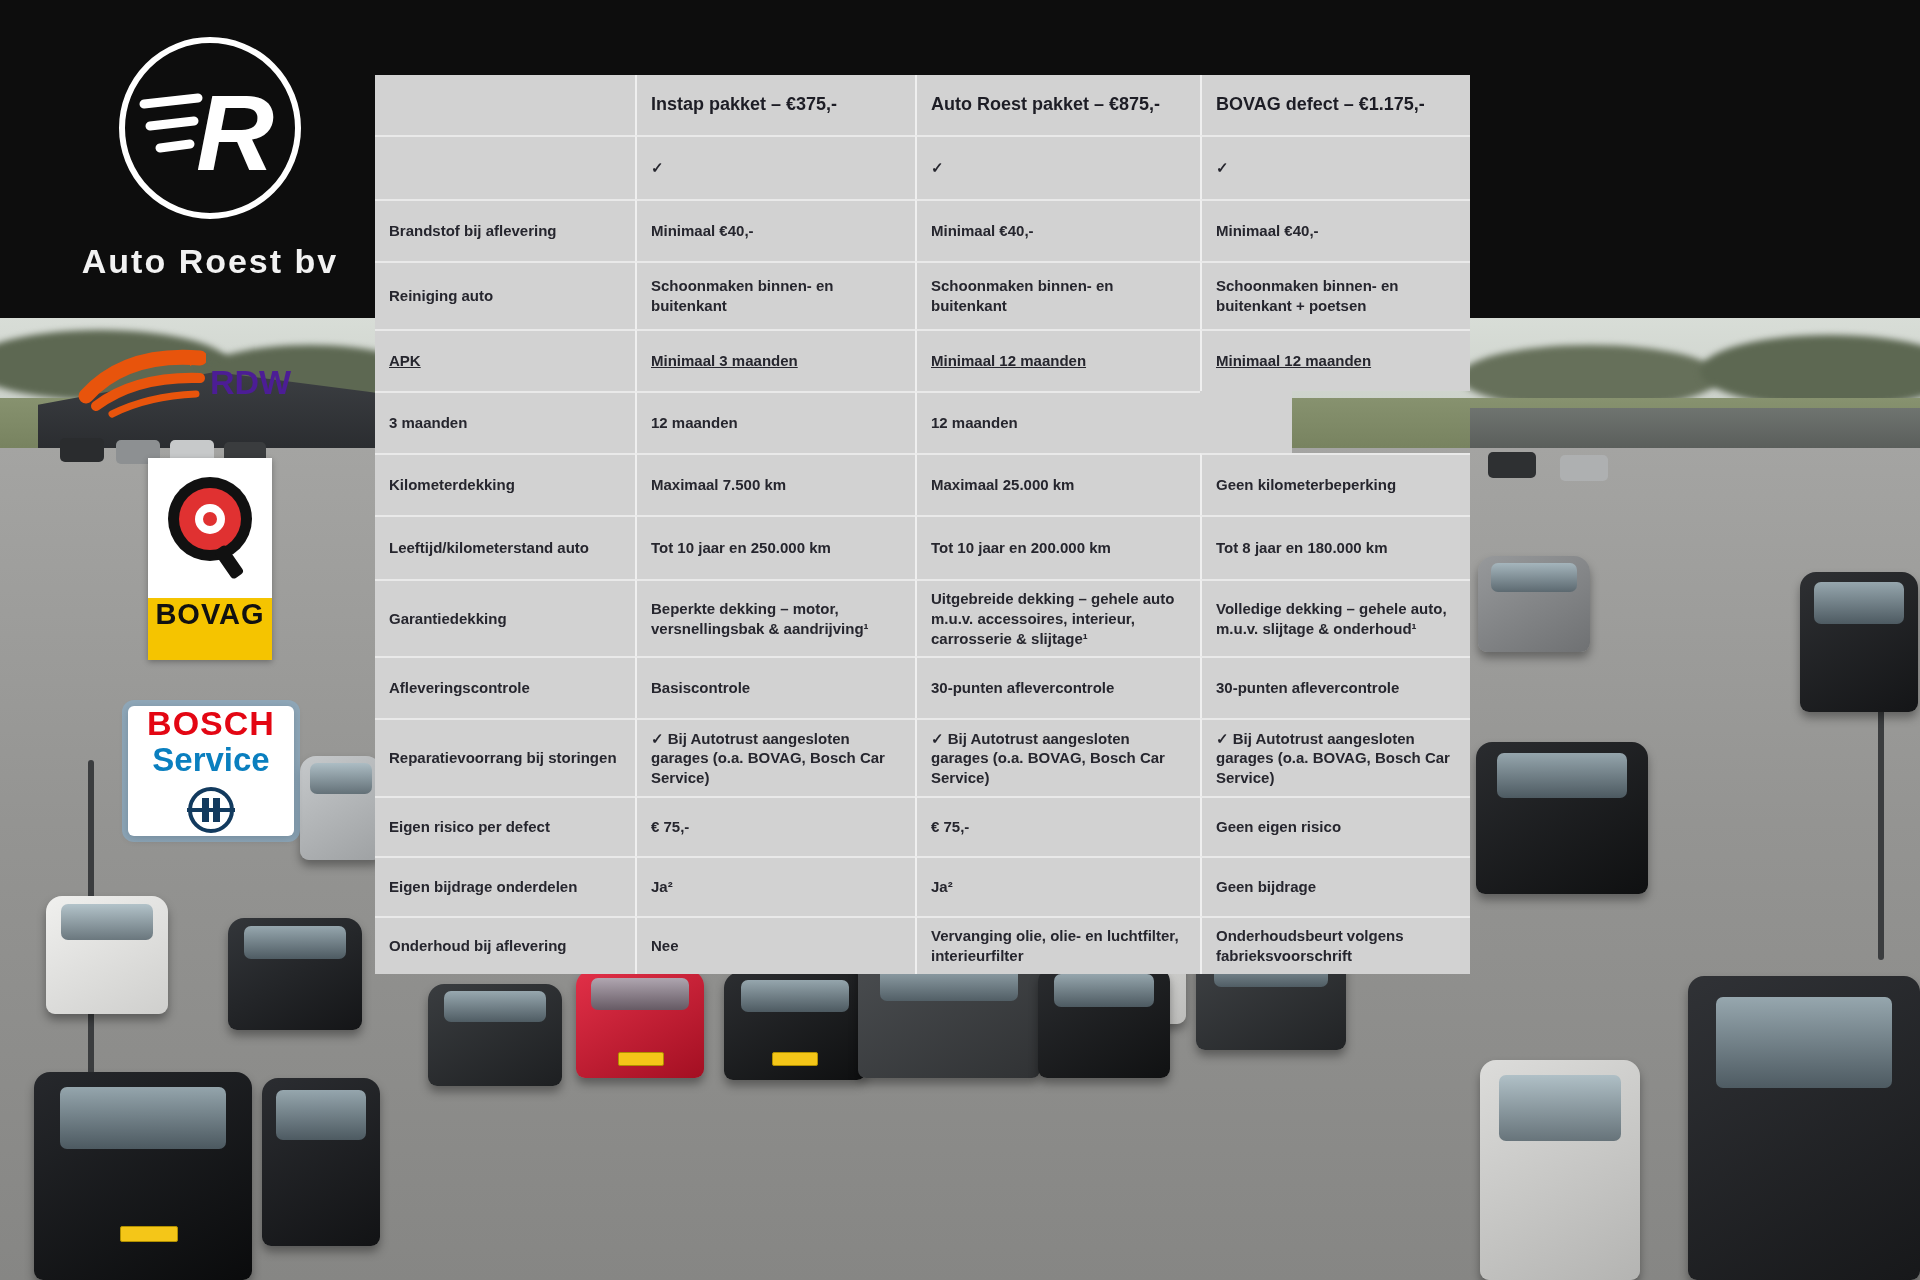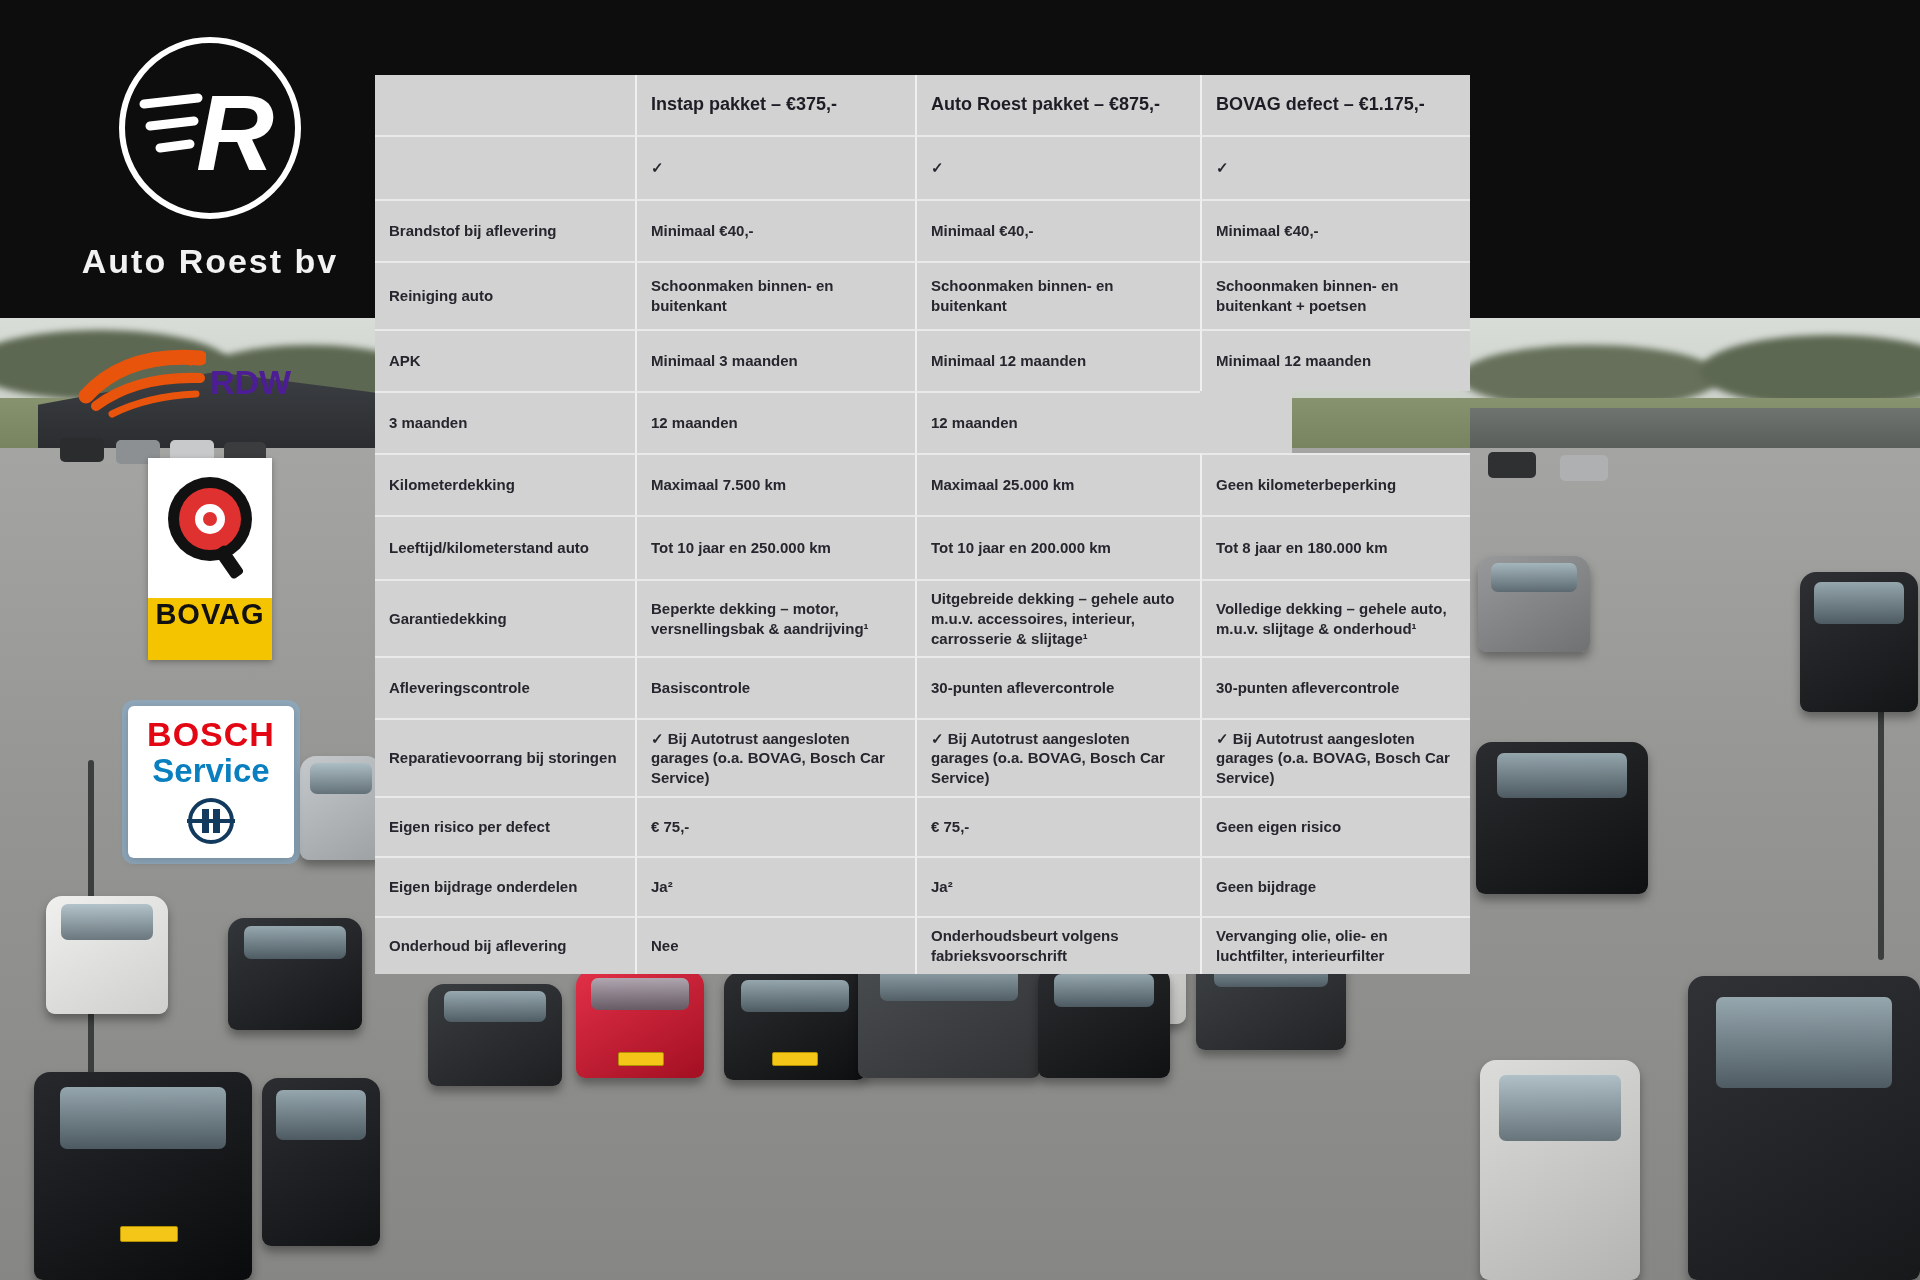--- a/index.html
+++ b/index.html
@@ -38,40 +38,40 @@
   
   .rdw{position:absolute;left:78px;top:336px;width:260px;height:92px;display:flex;align-items:center;}
   .rdw-text{font-family:Liberation Sans, sans-serif;font-weight:700;font-size:34px;color:#4c1d95;margin-left:4px;}
 
   .bovag{position:absolute;left:148px;top:458px;width:124px;height:202px;background:#fff;
          display:flex;flex-direction:column;box-shadow:0 2px 6px rgba(0,0,0,.3);}
   .bovag-iconwrap{flex:1;display:flex;align-items:center;justify-content:center;}
   .bovag-band{height:62px;background:#f5c400;display:flex;align-items:flex-start;justify-content:center;}
   .bovag-band span{font-weight:700;font-size:29px;color:#111;letter-spacing:1px;}
 
-  .bosch{position:absolute;left:128px;top:706px;width:166px;height:152px;background:#fff;
+  .bosch{position:absolute;left:128px;top:706px;width:166px;height:130px;background:#fff;
          border-radius:6px;box-shadow:0 0 0 6px rgba(130,185,225,.45),0 2px 8px rgba(0,0,0,.3);
          display:flex;flex-direction:column;align-items:center;justify-content:center;}
   .bosch-red{color:#e30613;font-weight:700;font-size:34px;letter-spacing:1px;line-height:1.05;}
   .bosch-blue{color:#0a7fbf;font-weight:700;font-size:33px;line-height:1.1;}
 
   
   .pkg-table{position:absolute;left:375px;top:75px;width:917px;background:#d2d2d2;
              color:#26262e;}
   .trow{display:grid;grid-template-columns:260px 280px 285px 270px;}
   .tcell{padding:8px 16px 8px 14px;display:flex;align-items:center;
          font-weight:700;font-size:15px;line-height:1.32;
          border-top:2px solid #e9e9e9;border-left:2px solid #efefef;background:#d2d2d2;}
   .trow .tcell:first-child{border-left:none;}
   .trow:first-child .tcell{border-top:none;font-size:18px;color:#1d1d25;}
   .trow:nth-child(1){min-height:60px;}
   .trow:nth-child(2){min-height:64px;}
   .trow:nth-child(3){min-height:62px;}
   .trow:nth-child(4){min-height:68px;}
-  .trow:nth-child(5){min-height:62px;}
+  .trow:nth-child(5){min-height:62px;text-decoration:underline;}
   .trow:nth-child(6){min-height:62px;}
   .trow:nth-child(7){min-height:62px;}
   .trow:nth-child(8){min-height:64px;}
   .trow:nth-child(9){min-height:74px;}
   .trow:nth-child(10){min-height:62px;}
   .trow:nth-child(11){min-height:78px;}
   .trow:nth-child(12){min-height:60px;}
   .trow:nth-child(13){min-height:60px;}
   .trow:nth-child(14){min-height:56px;}
 </style>
@@ -253,18 +253,18 @@
       </div>
       <div class="trow">
         <div class="tcell labelcell">Eigen bijdrage onderdelen</div>
         <div class="tcell">Ja²</div>
         <div class="tcell">Ja²</div>
         <div class="tcell">Geen bijdrage</div>
       </div>
       <div class="trow">
         <div class="tcell labelcell">Onderhoud bij aflevering</div>
         <div class="tcell">Nee</div>
+        <div class="tcell">Vervanging olie, olie- en luchtfilter, interieurfilter</div>
         <div class="tcell">Onderhoudsbeurt volgens fabrieksvoorschrift</div>
-        <div class="tcell">Vervanging olie, olie- en luchtfilter, interieurfilter</div>
       </div>
     </div>
 
 </div>
 
 </body></html>

